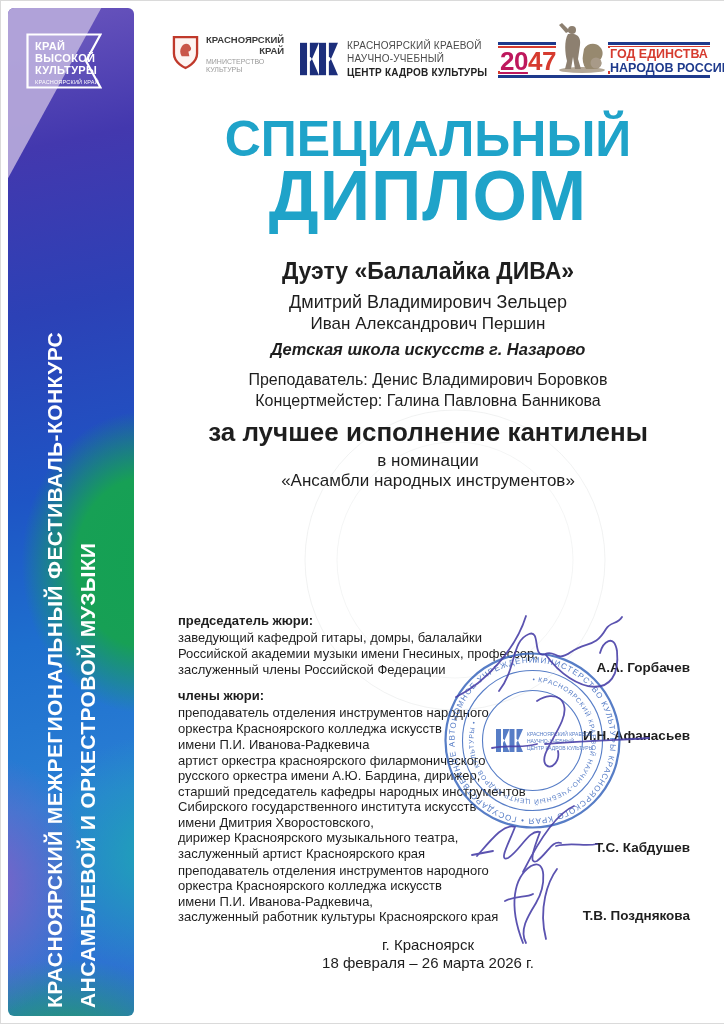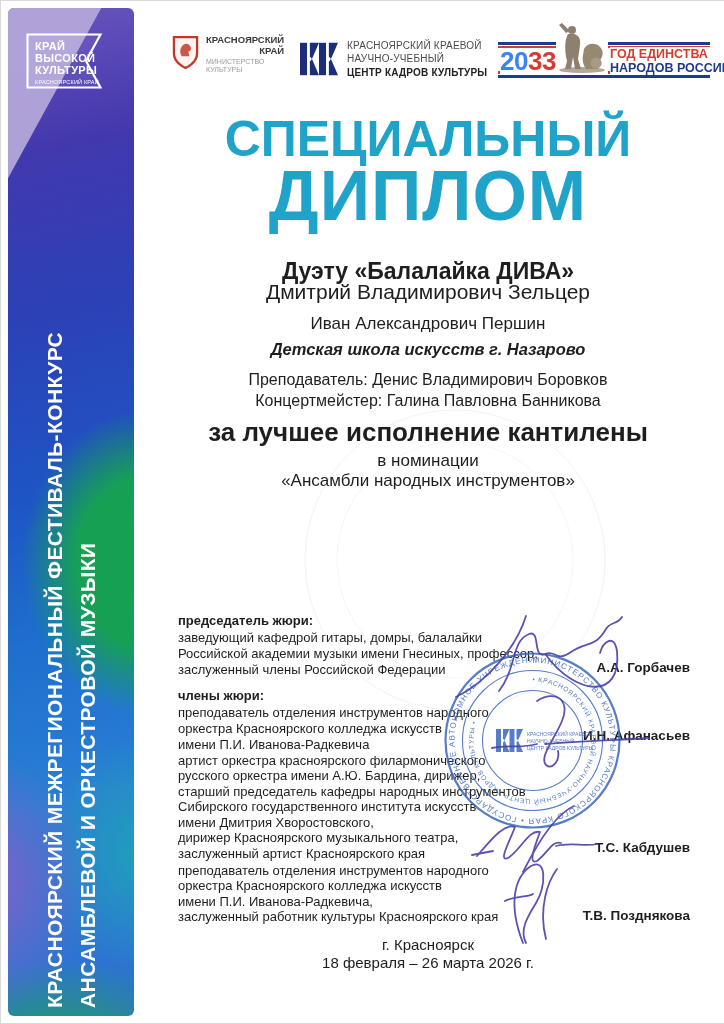--- a/index.html
+++ b/index.html
@@ -31,34 +31,34 @@
   .hdr-kk{position:absolute;left:300px;top:38px;display:flex;gap:9px;align-items:center;}
   .kk-lines{font-size:10px;color:#4a4a4a;line-height:13.5px;letter-spacing:.2px;}
   .kk-lines .b{font-weight:bold;color:#222;}
   .hdr-year{position:absolute;left:498px;top:22px;width:212px;height:60px;}
   .rule{position:absolute;left:0;right:0;}
   .rt-blue{top:20px;height:3px;background:#1E3A8C;}
   .rt-red{top:23.5px;height:2.5px;background:#D63B2F;}
   .rb-red{top:49px;height:2.5px;background:#D63B2F;}
   .rb-blue{top:52.5px;height:3px;background:#1E3A8C;}
   .year-num{position:absolute;left:2px;top:26px;font-size:26px;font-weight:bold;letter-spacing:-.5px;line-height:26px;z-index:3;background:#fff;}
-  .year-num .b{color:#3b82f6;}
+  .year-num .b{color:#be185d;text-decoration:underline;}
   .year-num .r{color:#D63B2F;}
   .statue{position:absolute;left:58px;top:1px;width:52px;height:52px;background:#fff;z-index:2;}
   .year-cap{position:absolute;left:112px;top:25px;font-weight:bold;font-size:12.5px;line-height:14px;z-index:3;background:#fff;white-space:nowrap;}
   .year-cap .r{color:#D63B2F;}
   .year-cap .b{color:#1E3A8C;}
 
   
   .content{position:absolute;left:140px;top:0;width:576px;height:1024px;text-align:center;z-index:1;}
   .content>div{position:absolute;left:0;width:100%;}
   .t1{top:110px;font-size:50px;font-weight:600;color:#1FA3C9;letter-spacing:0;}
   .t2{top:156px;font-size:70px;font-weight:bold;color:#1FA3C9;letter-spacing:1px;}
   .grp{top:258px;font-size:23px;font-weight:bold;}
-  .mem1{top:280px;font-size:21px;}
+  .mem1{top:292px;font-size:18px;}
   .mem2{top:314px;font-size:17px;}
   .school{top:340px;font-size:16.5px;font-weight:bold;font-style:italic;}
   .teach{top:371px;font-size:16px;}
   .conc{top:392px;font-size:16px;}
   .award{top:417px;font-size:26px;font-weight:bold;}
   .nomi{top:451px;font-size:17px;}
   .nomv{top:471px;font-size:17px;}
   .city{top:936px;font-size:15px;}
   .dates{top:954px;font-size:15px;}
 
@@ -128,21 +128,21 @@
       <div>НАУЧНО-УЧЕБНЫЙ</div>
       <div class="b">ЦЕНТР КАДРОВ КУЛЬТУРЫ</div>
     </div>
   </div>
 
   <div class="hdr-year">
     <div class="rule rt-blue"></div>
     <div class="rule rt-red"></div>
     <div class="rule rb-red"></div>
     <div class="rule rb-blue"></div>
-    <div class="year-num"><span class="b">20</span><span class="r">33</span></div>
+    <div class="year-num"><span class="b">20</span><span class="r">47</span></div>
     <div class="statue">
       <svg width="52" height="50" viewBox="0 0 52 50">
         <ellipse cx="26" cy="47" rx="23" ry="3" fill="#b3a796"></ellipse>
         <path d="M10,10 L3,2 L6,0 L14,8 Z" fill="#8d8070"></path>
         <circle cx="16" cy="7" r="4" fill="#8d8070"></circle>
         <path d="M12,11 C8,18 9,30 11,38 L9,46 H15 L17,34 L19,46 H25 L22,36 L24,22 C25,15 22,12 18,11 Z" fill="#8d8070"></path>
         <path d="M28,26 C31,20 40,19 44,24 C48,28 47,34 44,37 C47,40 45,45 40,46 L30,46 C27,42 26,36 27,32 Z" fill="#97896f"></path>
         <circle cx="40" cy="40" r="5.5" fill="#a89a88"></circle>
       </svg>
     </div>

